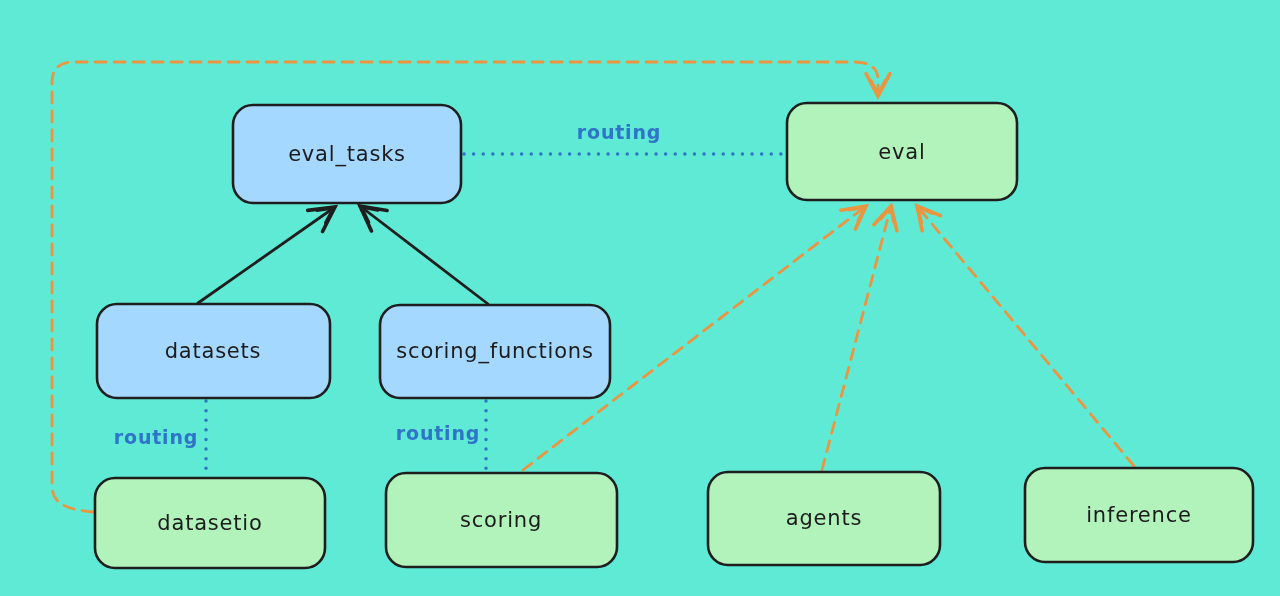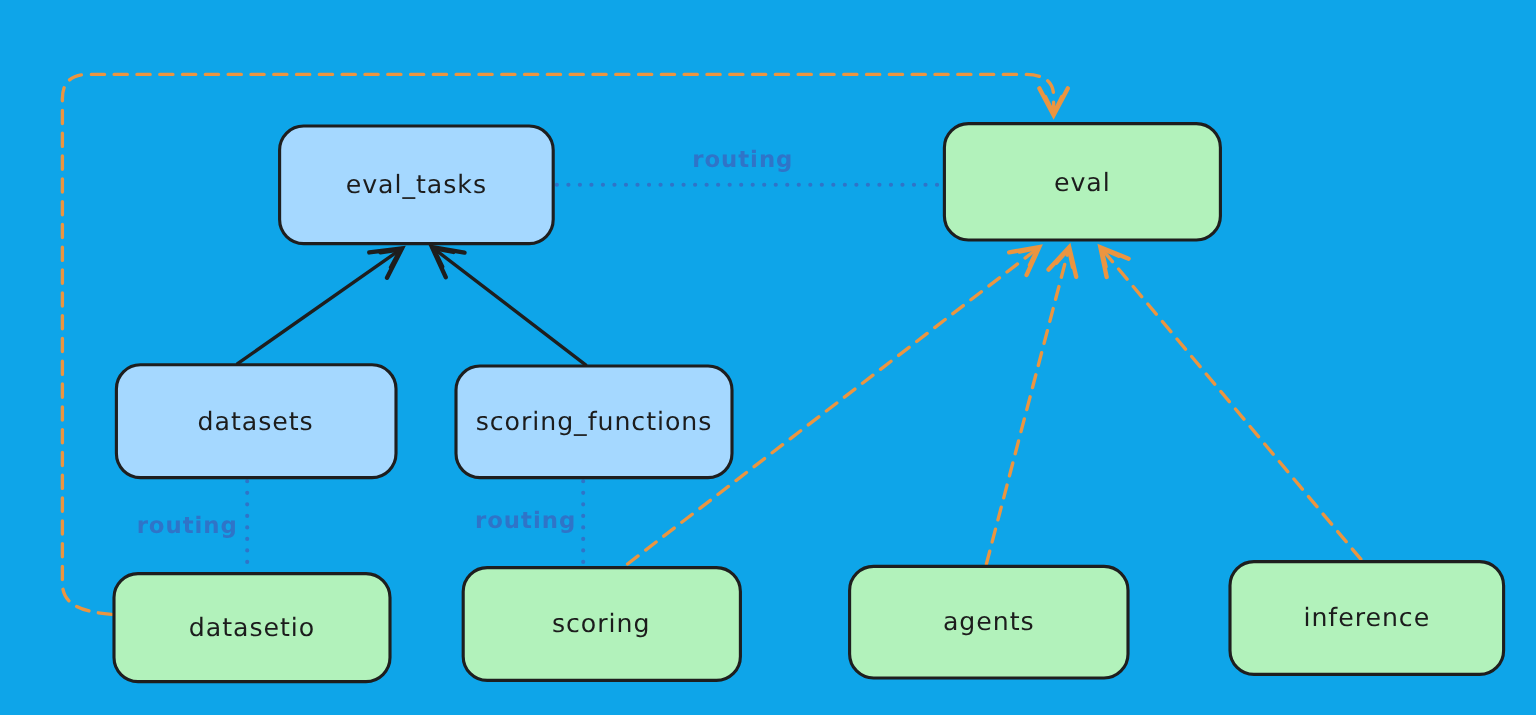--- a/index.html
+++ b/index.html
@@ -5,21 +5,21 @@
   html, body {
     margin: 0;
     padding: 0;
     background: #ffffff;
     font-family: "DejaVu Sans", sans-serif;
   }
   .canvas-wrap {
     position: relative;
     width: 1280px;
     height: 596px;
-    background: #0ea5e9;
+    background: #5eead4;
     overflow: hidden;
   }
   svg { display: block; }
   .node-rect {
     stroke: #1e1e1e;
     stroke-width: 2.6;
   }
   .node-label {
     fill: #1c1c1c;
     font-size: 21px;

